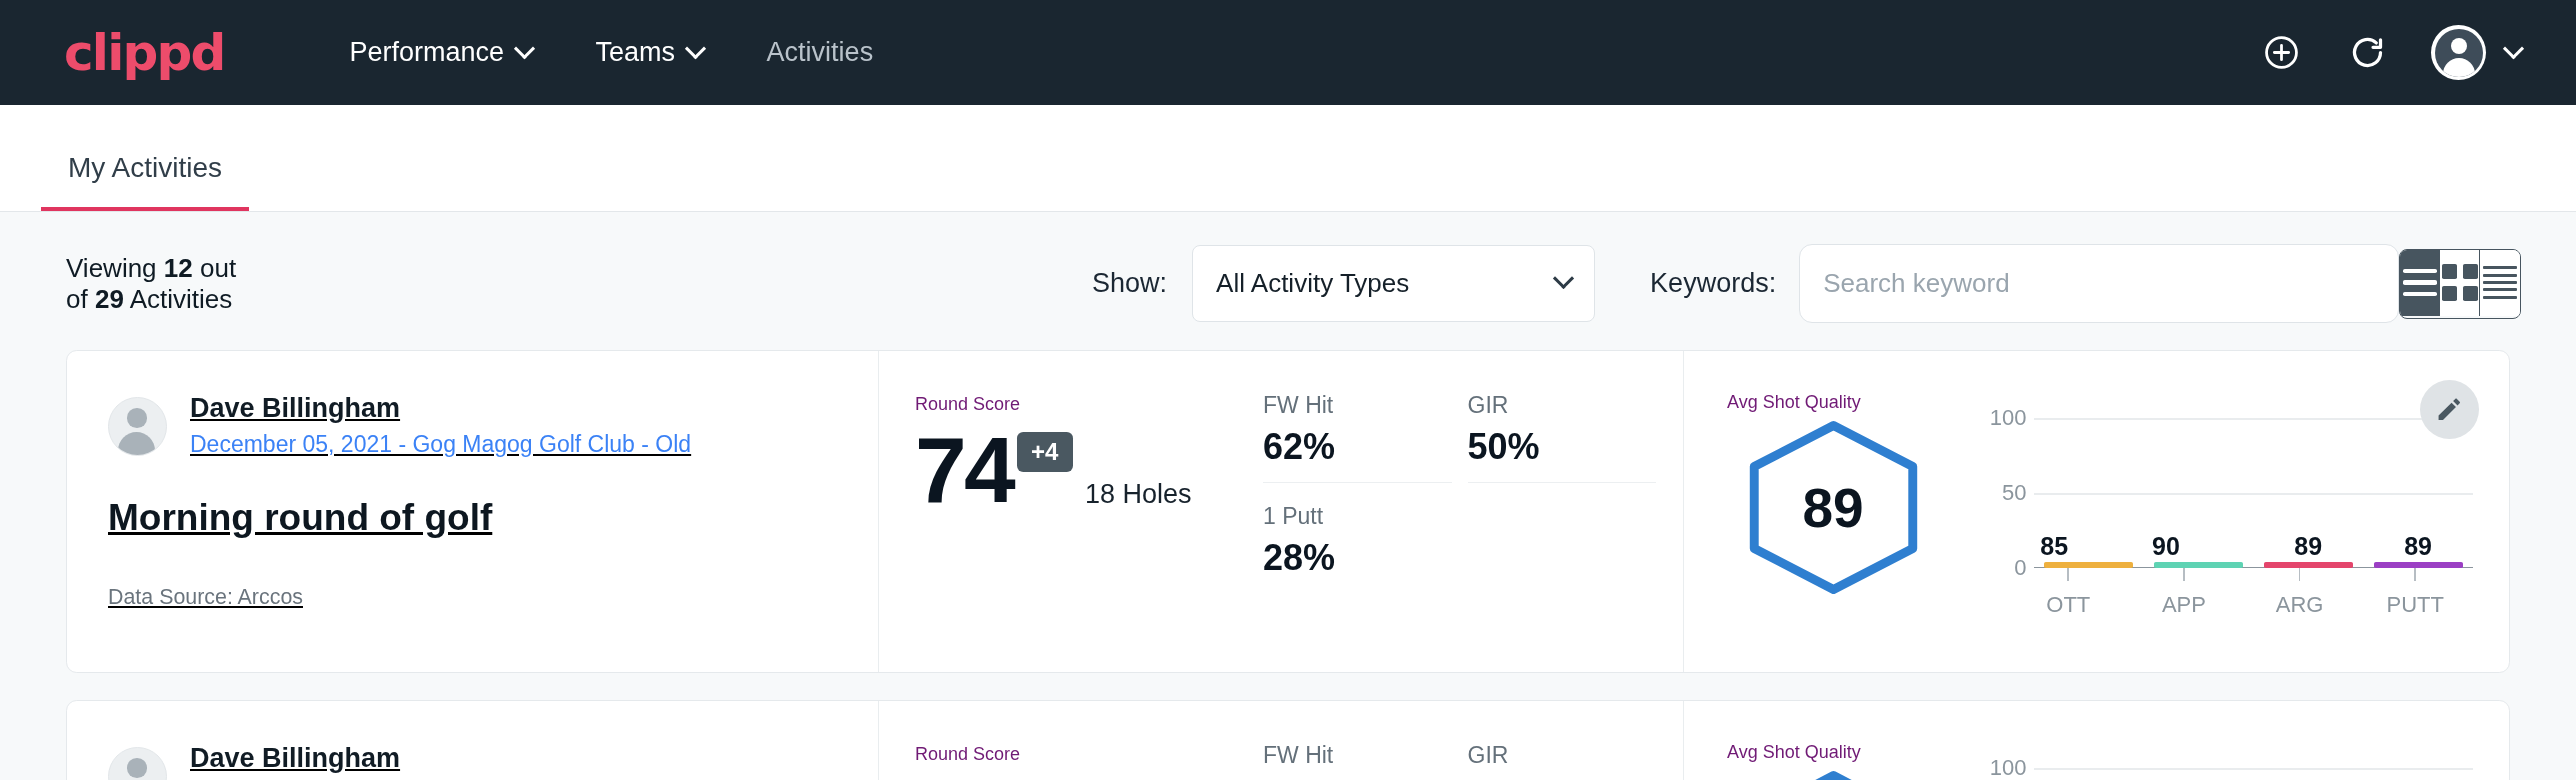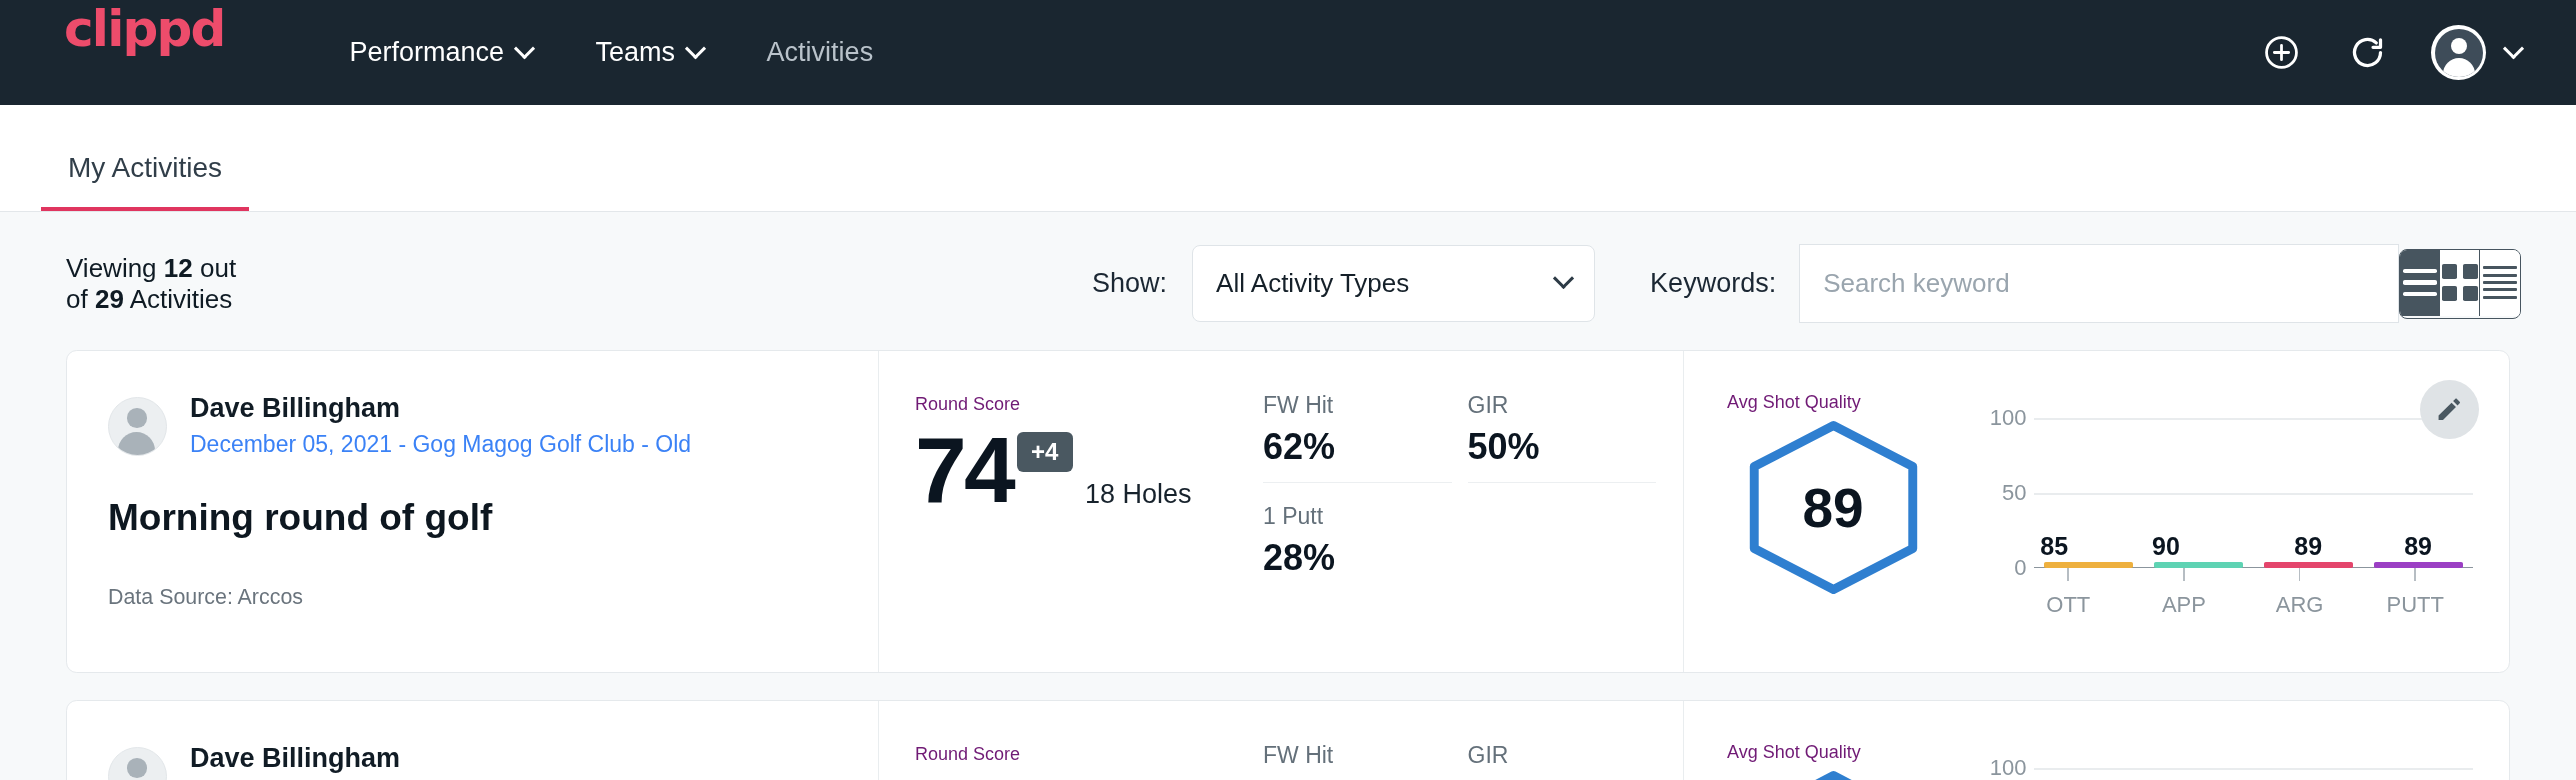--- a/index.html
+++ b/index.html
@@ -9,20 +9,21 @@
     background: #ffffff;
     font-family: "Liberation Sans", sans-serif;
     overflow: hidden;
   }
 
   
   .topbar {
     height: 105px;
     background: #1a2630;
     display: flex;
+    align-items: center;
     padding: 0 55px 0 64px;
     position: relative;
   }
   .logo {
     font-size: 50px;
     font-weight: 700;
     color: #ed4c6b;
     letter-spacing: -1.8px;
     margin-right: 93px;
     font-family: "DejaVu Sans", sans-serif;
@@ -122,21 +123,21 @@
     margin-left: auto;
     width: 15px; height: 15px;
     border-right: 3.6px solid #2d3b46;
     border-bottom: 3.6px solid #2d3b46;
     transform: rotate(45deg) translate(-3.6px,-3.6px);
   }
   .kw-wrap { display: flex; align-items: center; gap: 23px; margin-left: 55px; }
   .search {
     width: 600px; height: 79px;
     border: 1.8px solid #dfe4e8;
-    border-radius: 0;
+    border-radius: 13px;
     background: #fff;
     padding: 12px 23px;
     font-size: 26px;
     color: #152029;
     font-family: "Liberation Sans", sans-serif;
     outline: none;
   }
   .search::placeholder { color: #9aa5ae; }
   .viewtoggle {
     margin-left: auto;
@@ -177,20 +178,21 @@
     height: 323px;
     display: flex;
     position: relative;
     overflow: hidden;
   }
   .col-info {
     width: 812px;
     padding: 41px 15px 36px 41px;
     border-right: 1.8px solid #e9edef;
     flex-shrink: 0;
+    text-decoration: underline;
   }
   .who { display: flex; align-items: center; gap: 23px; }
   .who-av {
     width: 59px; height: 59px; border-radius: 50%;
     background: #eceff1; border: 1.8px solid #e2e6e9;
     position: relative; overflow: hidden; flex-shrink: 0;
   }
   .who-av::before {
     content: ""; position: absolute; width: 19.6px; height: 19.6px;
     border-radius: 50%; background: #a9b2b9; left: 18px; top: 10.7px;

